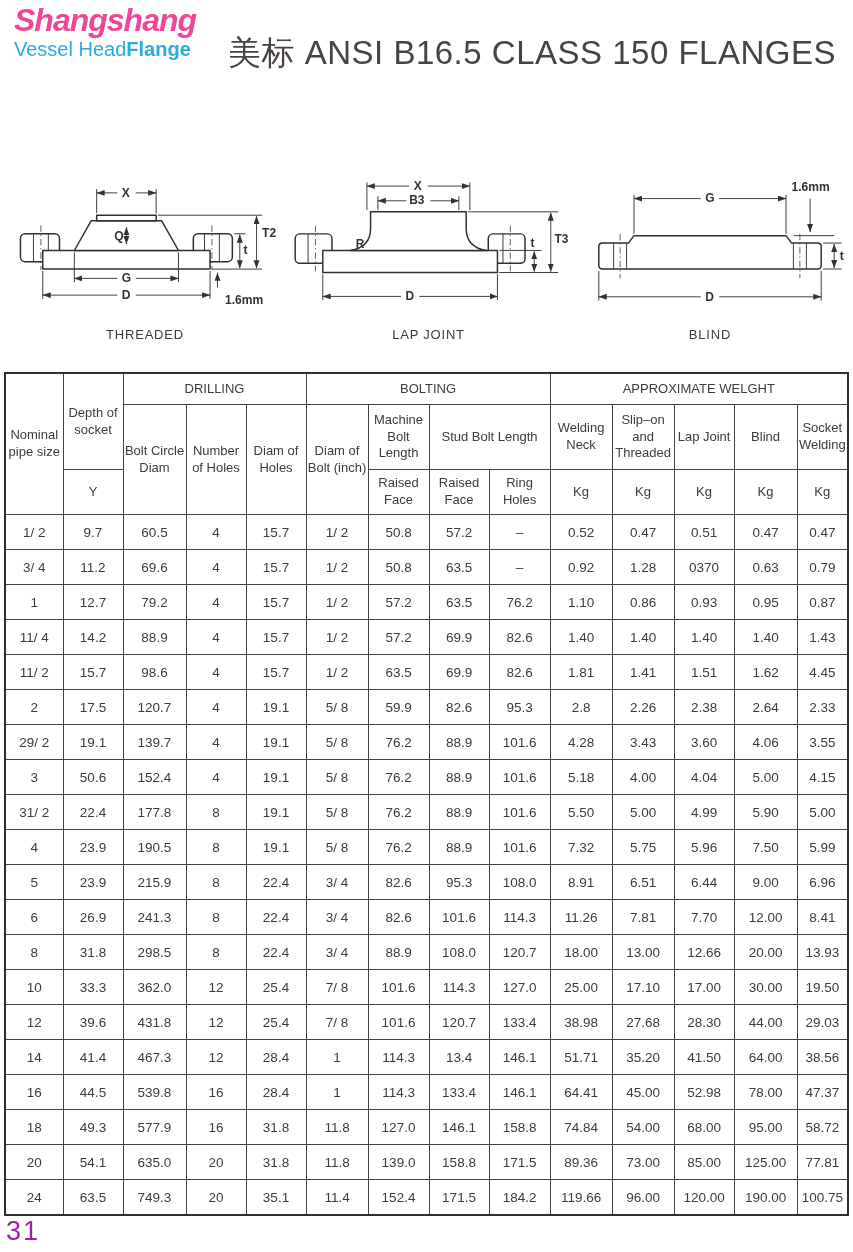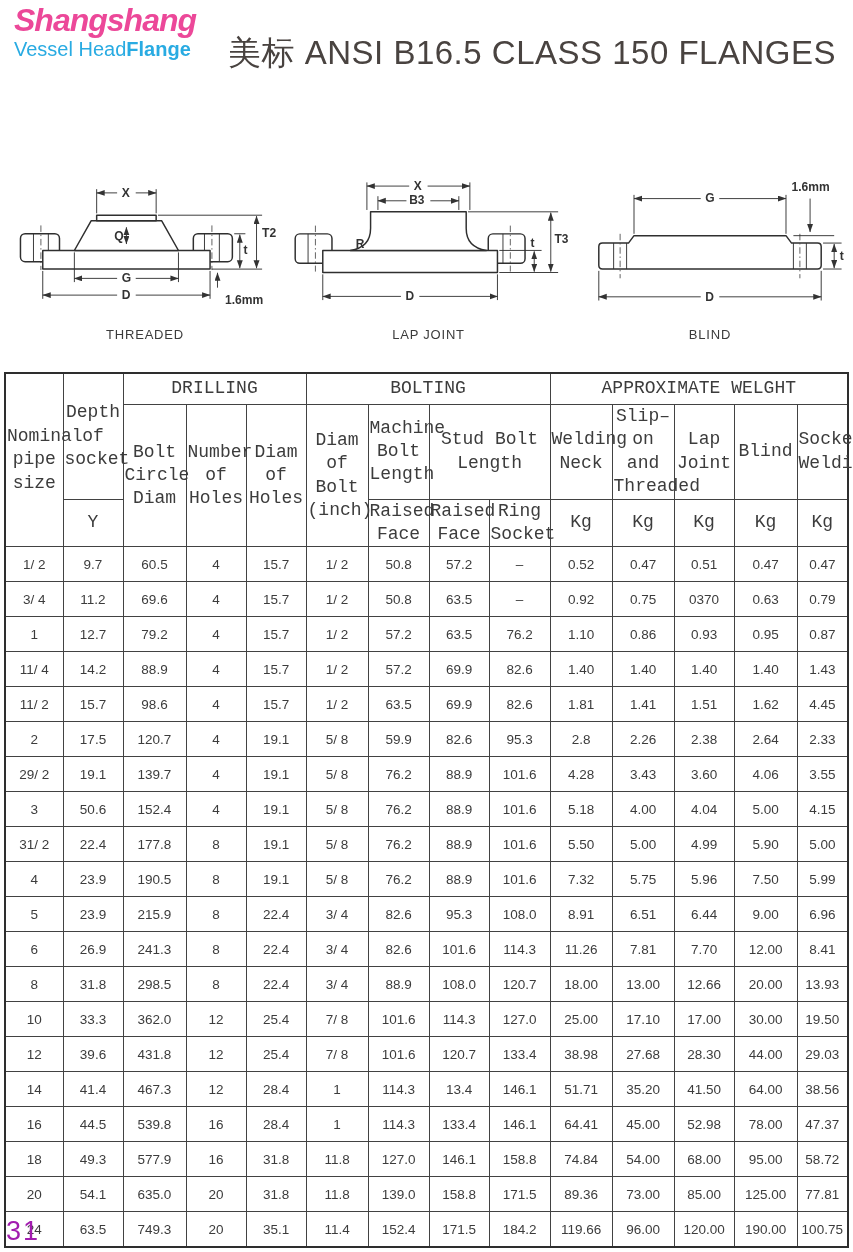--- a/index.html
+++ b/index.html
@@ -37,21 +37,21 @@
   
   .spec-table{
     position:absolute;top:372px;left:4px;
     border-collapse:collapse;table-layout:fixed;width:845px;
     border:2px solid #2e2e2e;
   }
   .spec-table th,.spec-table td{
     border:1px solid #424242;text-align:center;vertical-align:middle;
     padding:0 1px;font-weight:normal;color:#3c3c3c;
   }
-  .spec-table thead th{font-size:18px;line-height:1.3;font-family:Liberation Mono, monospace;}
+  .spec-table thead th{font-size:13px;line-height:1.3;}
   .spec-table tbody td{font-size:13.5px;height:34px;}
   tr.h1 th{height:30px;}
   tr.h2 th{height:64px;}
   tr.h3 th{height:44px;}
   .page-num{position:absolute;top:1216px;left:6px;font-size:27px;color:#a21caf;letter-spacing:2px;}
 </style>
 </head>
 <body>
 
 <div class="logo">
@@ -243,21 +243,21 @@
       <th>Welding Neck</th>
       <th>Slip–on and Threaded</th>
       <th>Lap Joint</th>
       <th>Blind</th>
       <th>Socket Welding</th>
     </tr>
     <tr class="h3">
       <th>Y</th>
       <th>Raised Face</th>
       <th>Raised Face</th>
-      <th>Ring Socket</th>
+      <th>Ring Holes</th>
       <th>Kg</th>
       <th>Kg</th>
       <th>Kg</th>
       <th>Kg</th>
       <th>Kg</th>
     </tr>
   </thead>
   <tbody>
       <tr>
         <td>1/ 2</td>
@@ -279,21 +279,21 @@
         <td>3/ 4</td>
         <td>11.2</td>
         <td>69.6</td>
         <td>4</td>
         <td>15.7</td>
         <td>1/ 2</td>
         <td>50.8</td>
         <td>63.5</td>
         <td>–</td>
         <td>0.92</td>
-        <td>0.75</td>
+        <td>1.28</td>
         <td>0370</td>
         <td>0.63</td>
         <td>0.79</td>
       </tr>
       <tr>
         <td>1</td>
         <td>12.7</td>
         <td>79.2</td>
         <td>4</td>
         <td>15.7</td>

